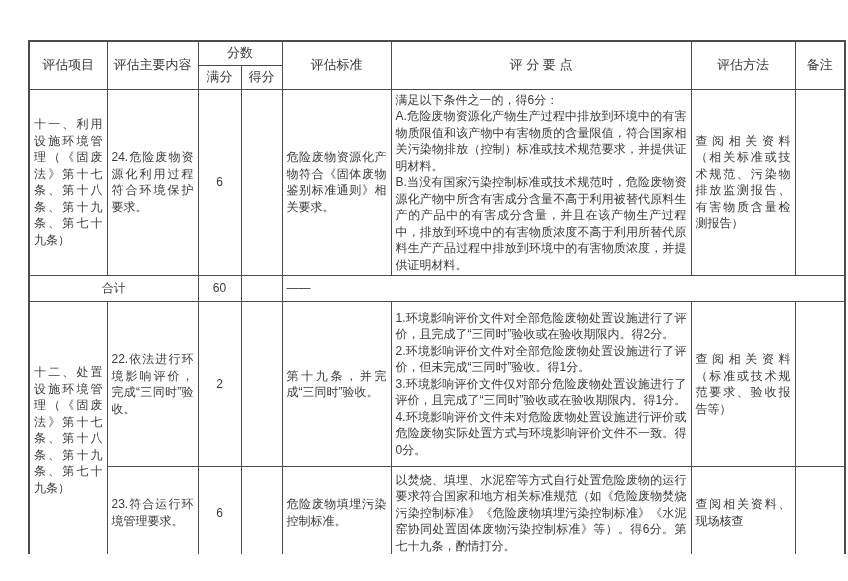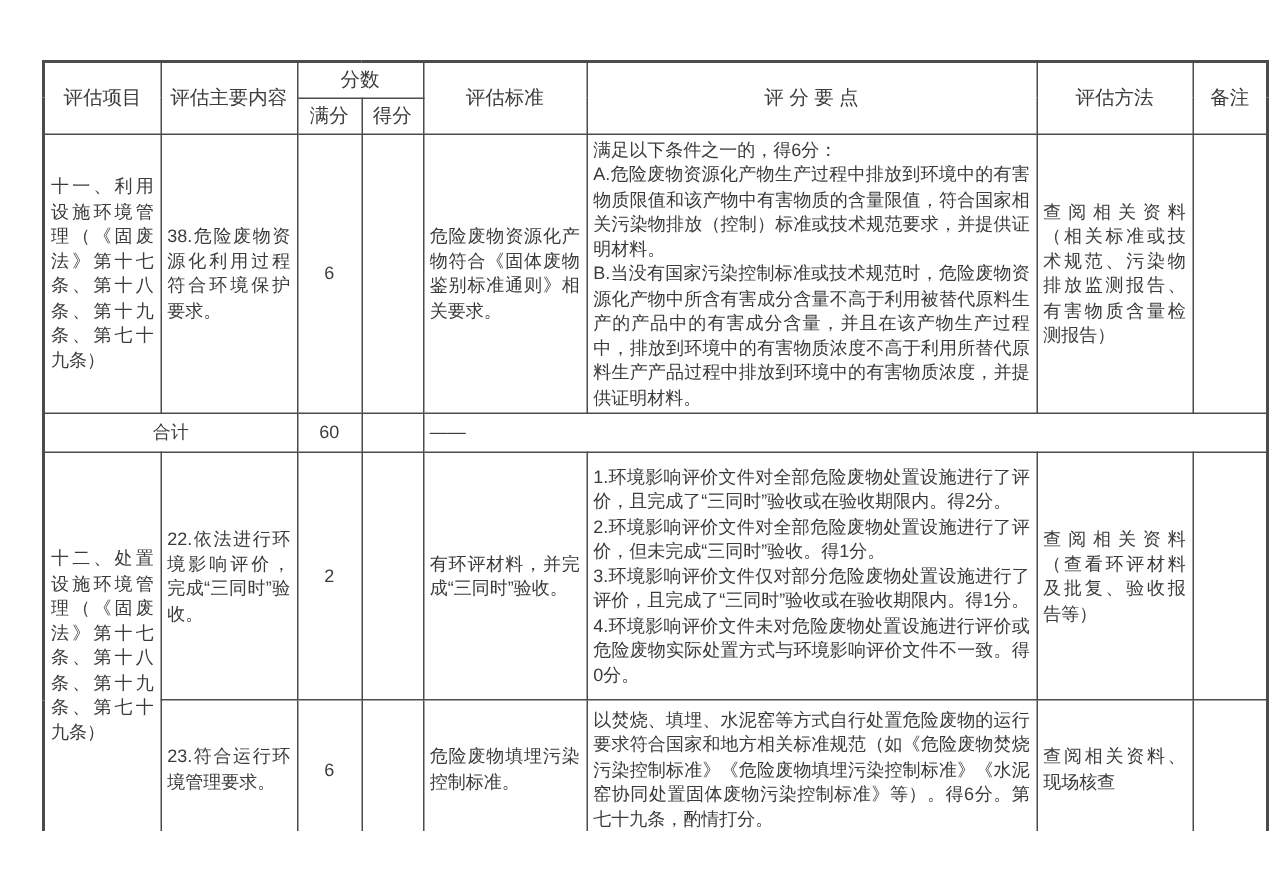--- a/index.html
+++ b/index.html
@@ -79,21 +79,21 @@
       <th rowspan="2">评估方法</th>
       <th rowspan="2">备注</th>
     </tr>
     <tr style="height:24px">
       <th>满分</th>
       <th>得分</th>
     </tr>
 
     <tr style="height:182px" class="thick-top">
       <td class="c-justify">十一、利用设施环境管理（《固废法》第十七条、第十八条、第十九条、第七十九条）</td>
-      <td class="c-justify">38.危险废物资源化利用过程符合环境保护要求。</td>
+      <td class="c-justify">24.危险废物资源化利用过程符合环境保护要求。</td>
       <td class="c-center">6</td>
       <td class="c-center"></td>
       <td class="c-justify">危险废物资源化产物符合《固体废物鉴别标准通则》相关要求。</td>
       <td class="c-justify pre">满足以下条件之一的，得6分：
 A.危险废物资源化产物生产过程中排放到环境中的有害物质限值和该产物中有害物质的含量限值，符合国家相关污染物排放（控制）标准或技术规范要求，并提供证明材料。
 B.当没有国家污染控制标准或技术规范时，危险废物资源化产物中所含有害成分含量不高于利用被替代原料生产的产品中的有害成分含量，并且在该产物生产过程中，排放到环境中的有害物质浓度不高于利用所替代原料生产产品过程中排放到环境中的有害物质浓度，并提供证明材料。</td>
       <td class="c-justify">查阅相关资料（相关标准或技术规范、污染物排放监测报告、有害物质含量检测报告）</td>
       <td></td>
     </tr>
 
@@ -102,26 +102,26 @@
       <td class="c-center">60</td>
       <td class="c-center"></td>
       <td colspan="4">——</td>
     </tr>
 
     <tr style="height:165px">
       <td rowspan="2" class="c-justify">十二、处置设施环境管理（《固废法》第十七条、第十八条、第十九条、第七十九条）</td>
       <td class="c-justify">22.依法进行环境影响评价，完成“三同时”验收。</td>
       <td class="c-center">2</td>
       <td class="c-center"></td>
-      <td class="c-justify">有环评材料，并完成“三同时”验收。</td>
+      <td class="c-justify">第十九条，并完成“三同时”验收。</td>
       <td class="c-justify pre">1.环境影响评价文件对全部危险废物处置设施进行了评价，且完成了“三同时”验收或在验收期限内。得2分。
 2.环境影响评价文件对全部危险废物处置设施进行了评价，但未完成“三同时”验收。得1分。
 3.环境影响评价文件仅对部分危险废物处置设施进行了评价，且完成了“三同时”验收或在验收期限内。得1分。
 4.环境影响评价文件未对危险废物处置设施进行评价或危险废物实际处置方式与环境影响评价文件不一致。得0分。</td>
-      <td class="c-justify">查阅相关资料（查看环评材料及批复、验收报告等）</td>
+      <td class="c-justify">查阅相关资料（标准或技术规范要求、验收报告等）</td>
       <td></td>
     </tr>
 
     <tr style="height:93px">
       <td class="c-justify">23.符合运行环境管理要求。</td>
       <td class="c-center">6</td>
       <td class="c-center"></td>
       <td class="c-justify">危险废物填埋污染控制标准。</td>
       <td class="c-justify pre">以焚烧、填埋、水泥窑等方式自行处置危险废物的运行要求符合国家和地方相关标准规范（如《危险废物焚烧污染控制标准》《危险废物填埋污染控制标准》《水泥窑协同处置固体废物污染控制标准》等）。得6分。第七十九条，酌情打分。</td>
       <td class="c-justify">查阅相关资料、现场核查</td>

